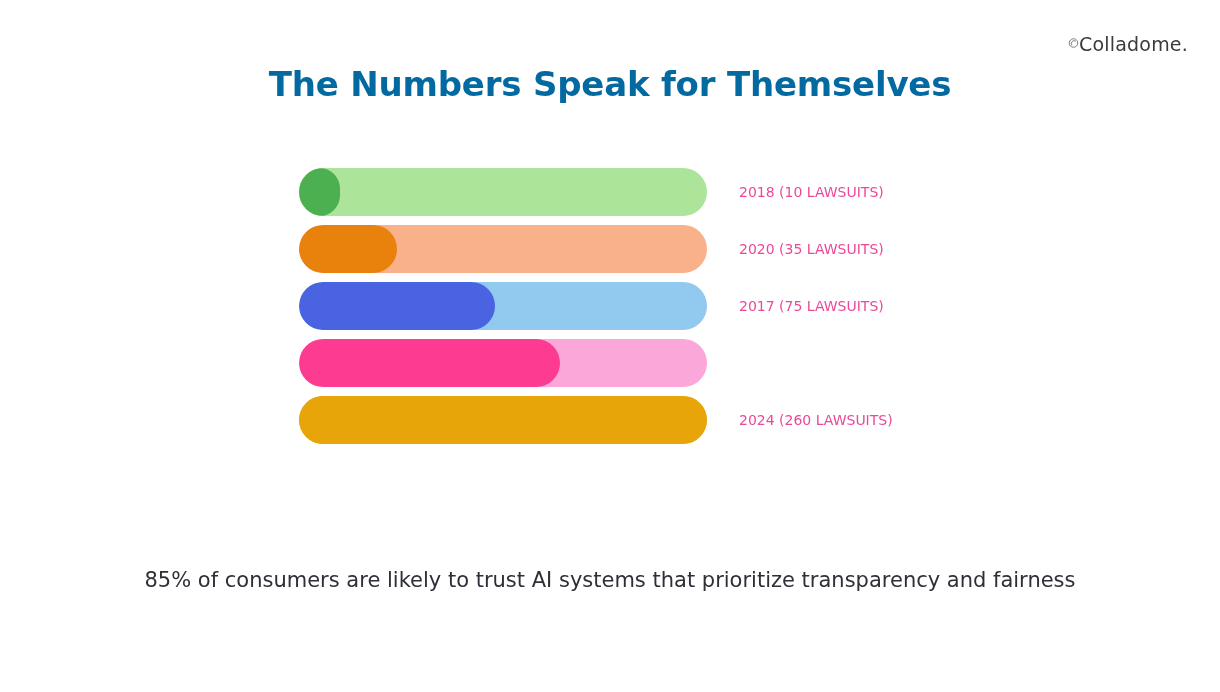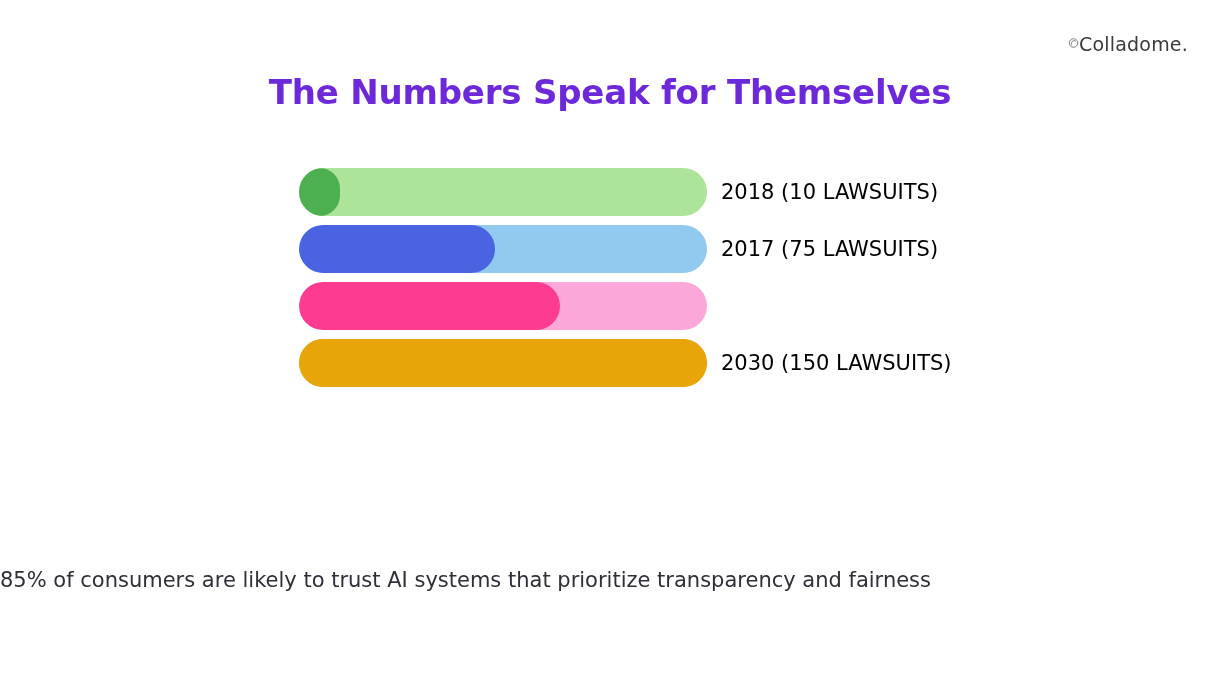--- a/index.html
+++ b/index.html
@@ -36,27 +36,27 @@
     letter-spacing: 0.2px;
     color: #3a3a3a;
     font-family: "DejaVu Sans", sans-serif;
     font-weight: 400;
     white-space: nowrap;
   }
 
   
   .chart-title {
     position: absolute;
-    top: 72px;
+    top: 64px;
     left: 0;
     width: 1220px;
     text-align: center;
     font-size: 34px;
     font-weight: bold;
-    color: #6d28d9;
+    color: #0369a1;
     letter-spacing: -0.2px;
     font-family: "DejaVu Sans", sans-serif;
   }
 
   
   .bars {
     position: absolute;
     top: 168px;
     left: 299px;
     width: 660px;
@@ -76,33 +76,34 @@
     flex: 0 0 auto;
   }
   .bar-fill {
     position: absolute;
     left: 0;
     top: 0;
     height: 48px;
     border-radius: 24px;
   }
   .bar-label {
-    margin-left: 14px;
-    font-size: 21px;
-    color: #000000;
+    margin-left: 32px;
+    font-size: 14px;
+    color: #ec4899;
     white-space: nowrap;
     font-family: "DejaVu Sans", sans-serif;
   }
 
   
   .caption {
     position: absolute;
     top: 568px;
     left: 0;
     width: 1220px;
+    text-align: center;
     font-size: 21px;
     color: #2f2f38;
     font-family: "DejaVu Sans", sans-serif;
   }
 </style>
 </head>
 <body style="background: rgb(255, 255, 255);">
 
 <div class="logo">
   <svg class="logo-mark" viewBox="0 0 34 34">
@@ -118,36 +119,42 @@
 <div class="bars">
 
   <div class="bar-row">
     <div class="bar-track" style="background: rgb(172, 228, 154);">
       <div class="bar-fill" style="background: rgb(76, 175, 80); width: 10%;"></div>
     </div>
     <div class="bar-label">2018 (10 LAWSUITS)</div>
   </div>
 
 
+  <div class="bar-row">
+    <div class="bar-track" style="background: rgb(249, 177, 137);">
+      <div class="bar-fill" style="background: rgb(232, 130, 12); width: 24%;"></div>
+    </div>
+    <div class="bar-label">2020 (35 LAWSUITS)</div>
+  </div>
 
   <div class="bar-row">
     <div class="bar-track" style="background: rgb(146, 201, 238);">
       <div class="bar-fill" style="background: rgb(74, 99, 224); width: 48%;"></div>
     </div>
     <div class="bar-label">2017 (75 LAWSUITS)</div>
   </div>
 
   <div class="bar-row">
     <div class="bar-track" style="background: rgb(252, 167, 217);">
       <div class="bar-fill" style="background: rgb(252, 59, 145); width: 64%;"></div>
     </div>
   </div>
 
   <div class="bar-row">
     <div class="bar-track" style="background: rgb(232, 165, 10);">
       <div class="bar-fill" style="background: rgb(232, 165, 10); width: 100%;"></div>
     </div>
-    <div class="bar-label">2030 (150 LAWSUITS)</div>
+    <div class="bar-label">2024 (260 LAWSUITS)</div>
   </div>
 
 </div>
 
 <div class="caption">85% of consumers are likely to trust AI systems that prioritize transparency and fairness</div>
 
 </body></html>

